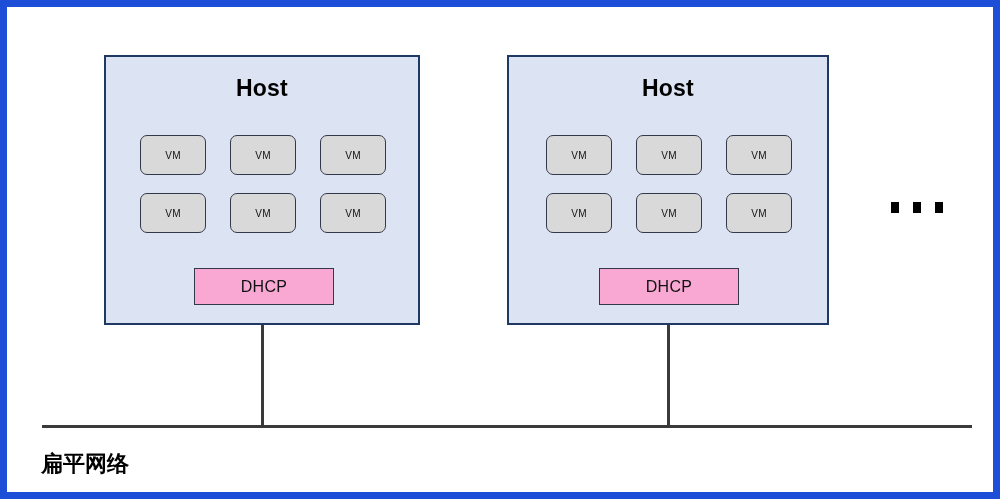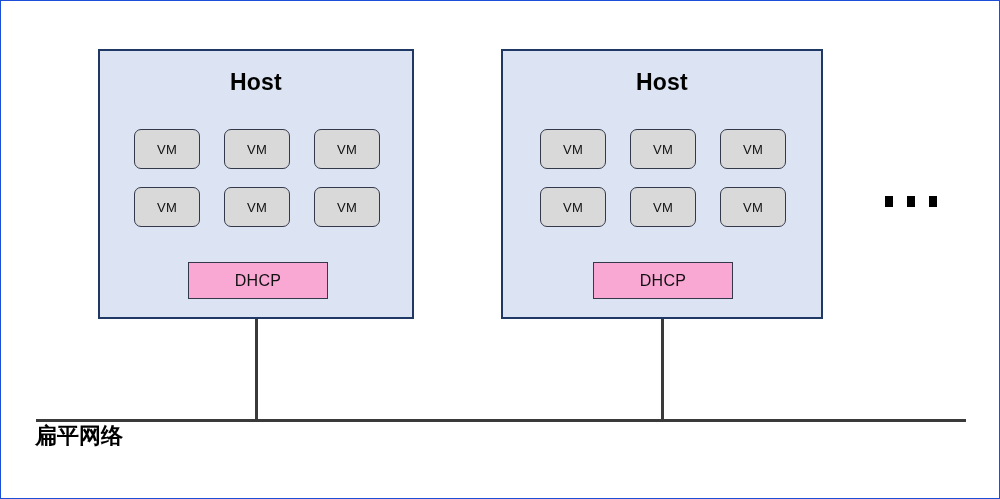--- a/index.html
+++ b/index.html
@@ -9,21 +9,21 @@
   }
   body {
     font-family: "Liberation Sans", "DejaVu Sans", sans-serif;
   }
   #canvas {
     position: relative;
     width: 1000px;
     height: 499px;
     background: #ffffff;
     box-sizing: border-box;
-    border: 1px solid #1d4ed8;
+    border: 7px solid #1d4ed8;
     overflow: hidden;
   }
 
   
   .host-box {
     position: absolute;
     box-sizing: border-box;
     background: #dce3f2;
     border: 2px solid #1f3864;
   }
@@ -49,21 +49,21 @@
     row-gap: 18px;
   }
   .vm-box {
     box-sizing: border-box;
     background: #d9d9d9;
     border: 1.6px solid #33394a;
     border-radius: 7px;
     display: flex;
     align-items: center;
     justify-content: center;
-    font-size: 13px;
+    font-size: 10px;
     color: #111111;
     letter-spacing: 0.3px;
   }
 
   
   .dhcp-box {
     position: absolute;
     box-sizing: border-box;
     background: #f9a8d4;
     border: 1.8px solid #33394a;
@@ -148,15 +148,15 @@
   <div class="connector" style="left:660px; top:318px; height:103px;"></div>
 
   <div class="ellipsis" style="left:884px; top:195px;">
     <span></span>
     <span></span>
     <span></span>
   </div>
 
   <div class="network-bus" style="left:35px; top:418px; width:930px;"></div>
 
-  <div class="network-label" style="left:34px; top:420px;">扁平网络</div>
+  <div class="network-label" style="left:34px; top:442px;">扁平网络</div>
 
 </div>
 
 </body></html>

